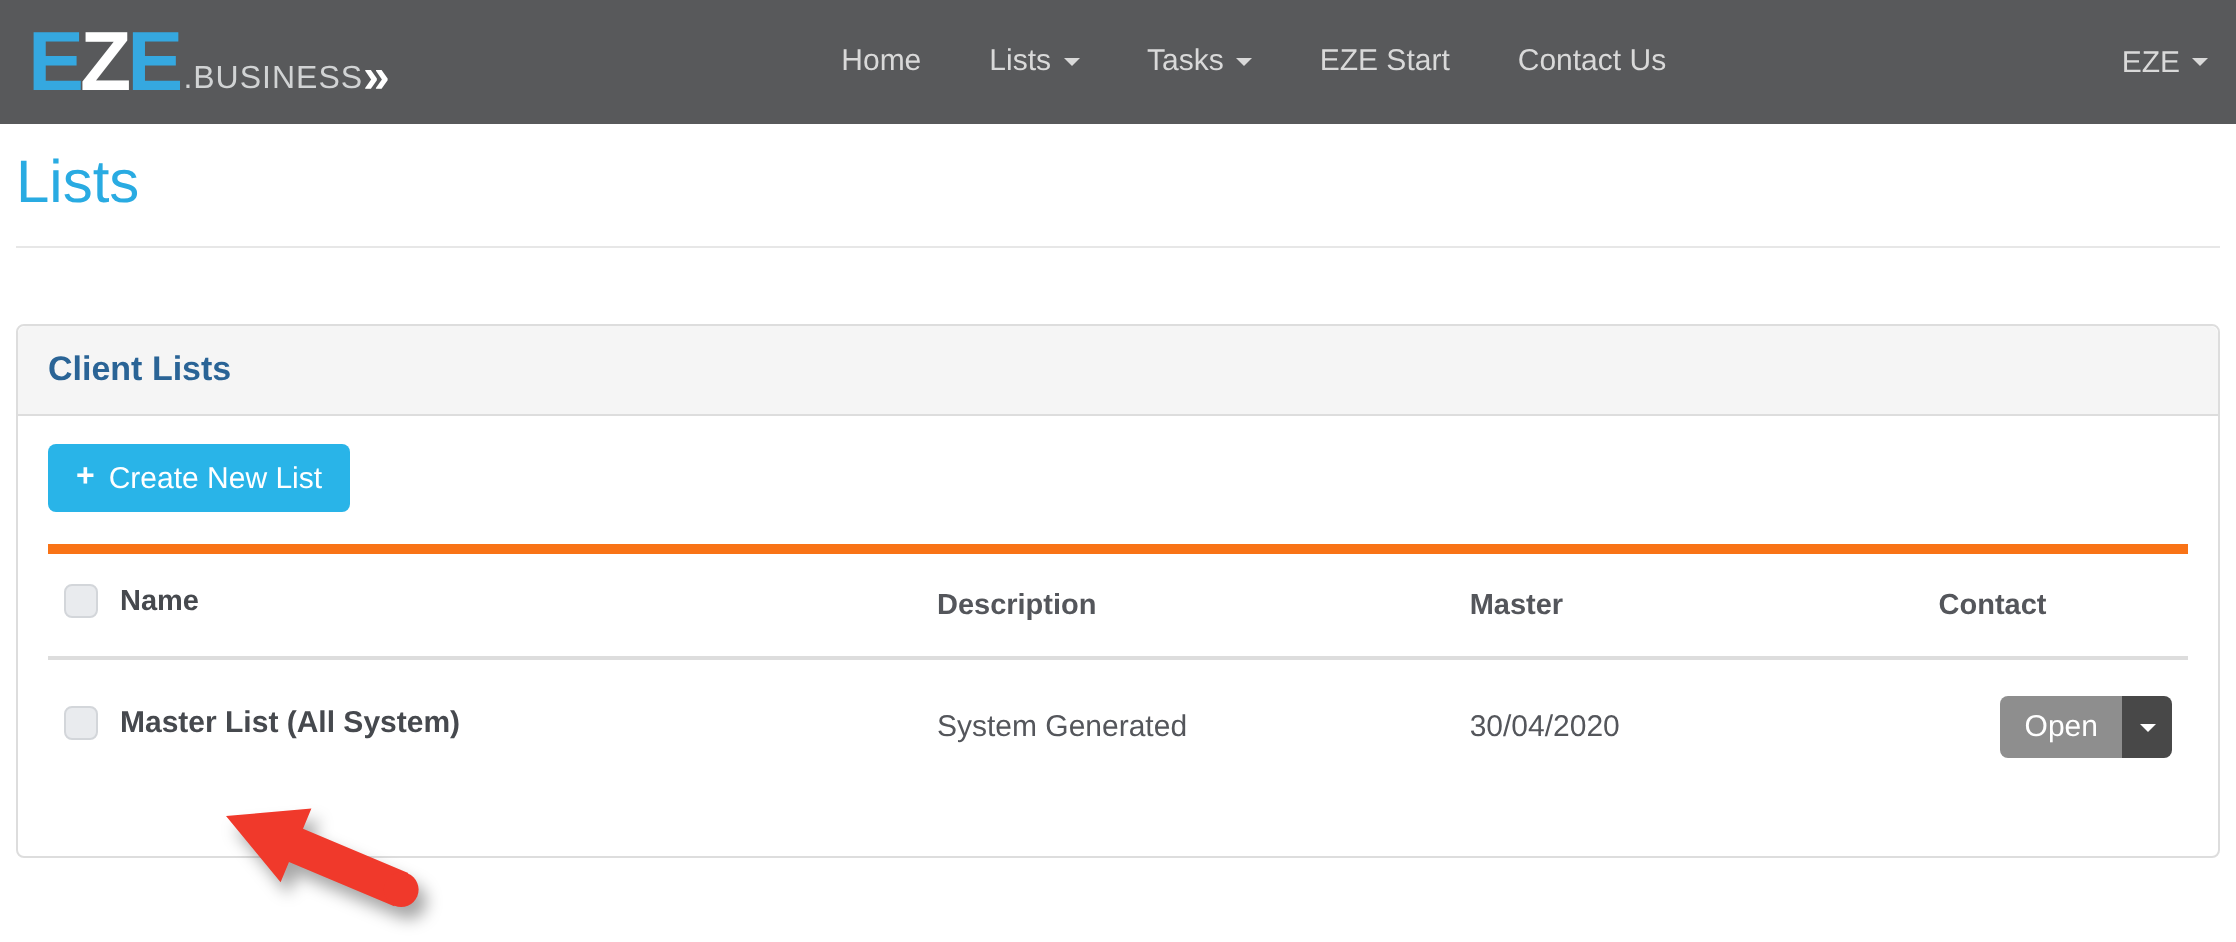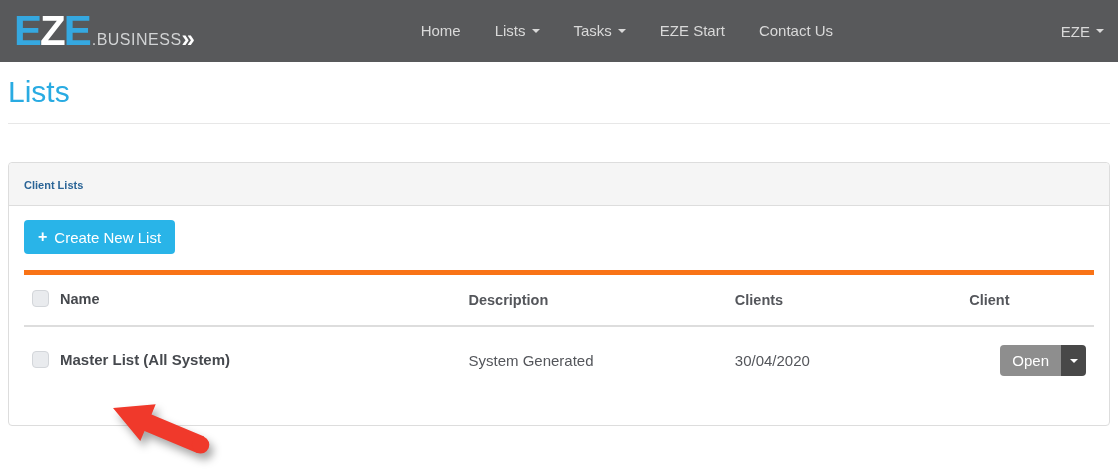--- a/index.html
+++ b/index.html
@@ -94,21 +94,21 @@
     background: #fff;
   }
   .panel-heading {
     background: #f5f5f5;
     padding: 12px 15px;
     border-bottom: 1px solid #ddd;
     border-radius: 4px 4px 0 0;
   }
   .panel-title {
     color: #2a6496;
-    font-size: 11px;
+    font-size: 17px;
     font-weight: 700;
     margin-top: 28px;
   }
   .panel-body { padding: 14px 15px 15px; }
 
   .btn-create {
     display: inline-flex;
     align-items: center;
     gap: 7px;
     background: #29b4e8;
@@ -267,22 +267,22 @@
       <table class="list-table">
         <thead>
           <tr>
             <th class="col-name">
               <span class="cell-name">
                 <input type="checkbox" class="row-check" style="">
                 <span>Name</span>
               </span>
             </th>
             <th class="col-desc">Description</th>
-            <th class="col-created">Clients</th>
-            <th class="col-actions">Client</th>
+            <th class="col-created">Master</th>
+            <th class="col-actions">Contact</th>
           </tr>
         </thead>
         <tbody>
           <tr>
             <td class="col-name">
               <span class="cell-name">
                 <input type="checkbox" class="row-check" style="">
                 <span>Master List (All System)</span>
               </span>
             </td>

